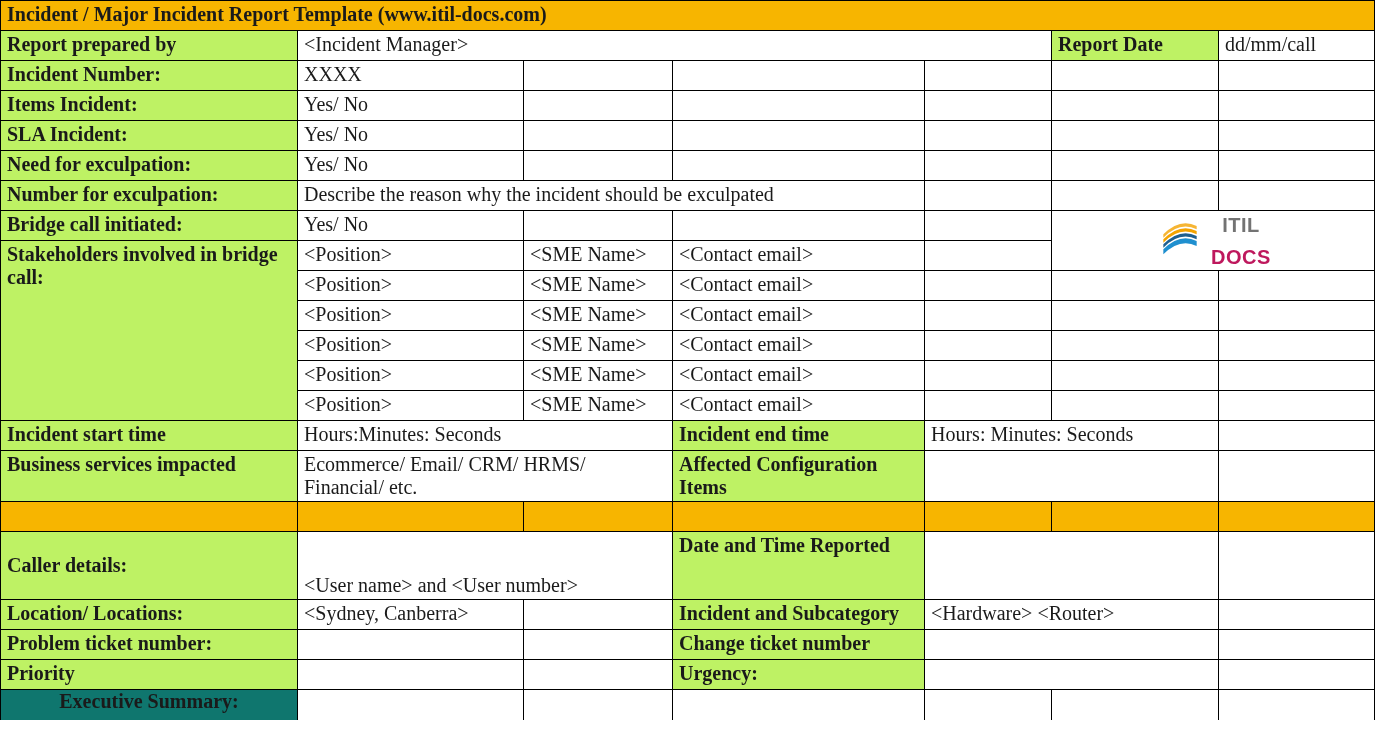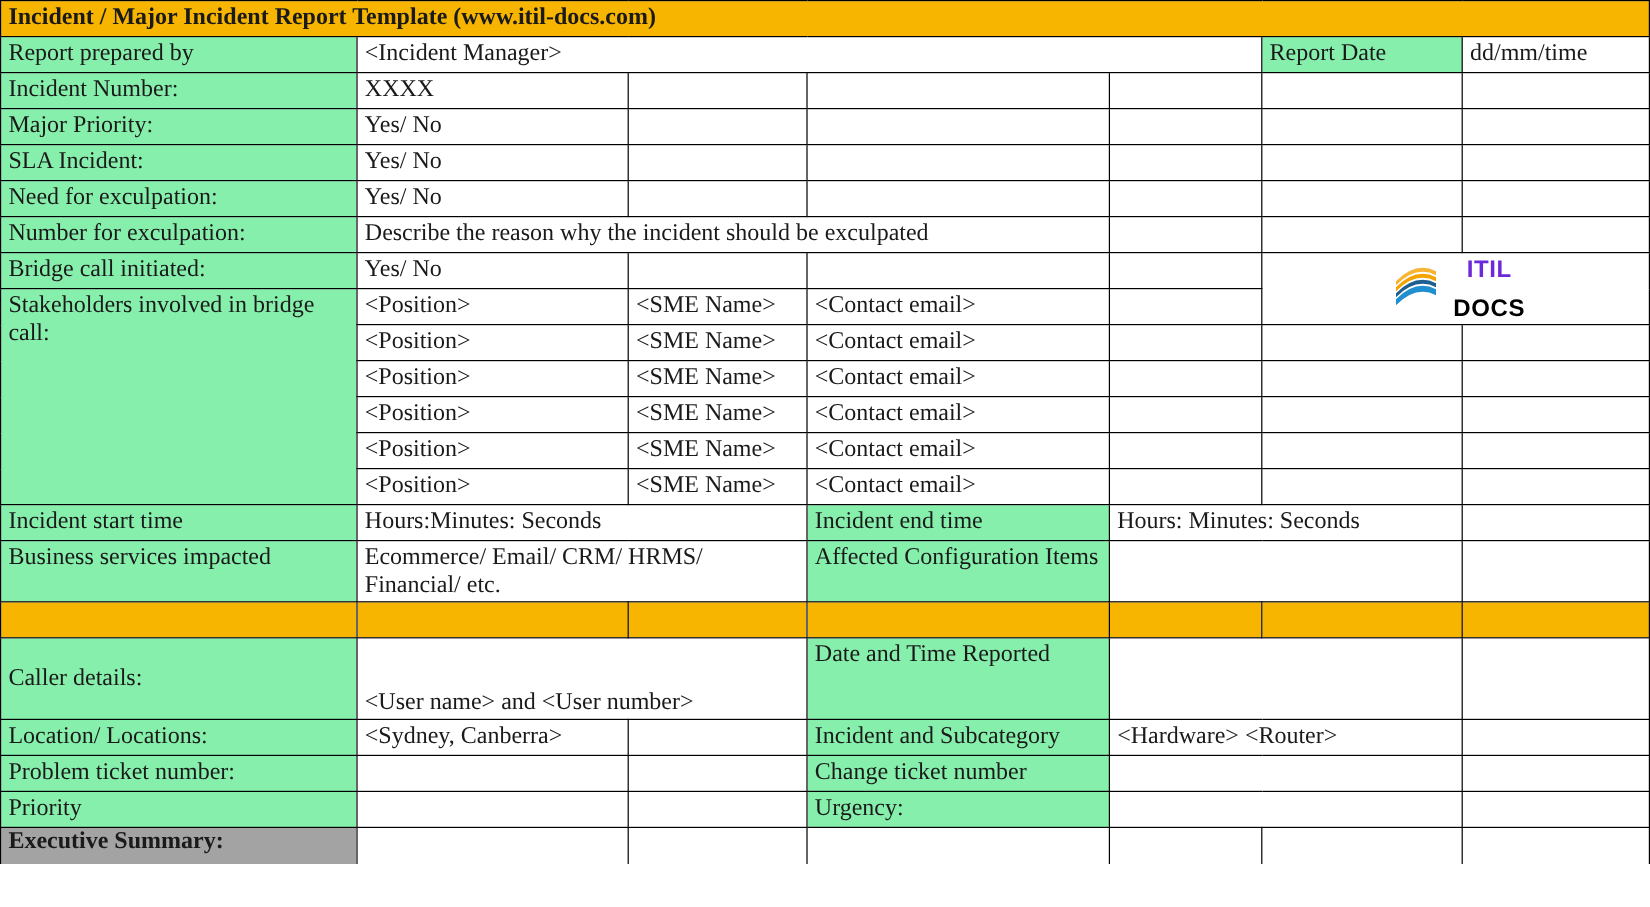--- a/index.html
+++ b/index.html
@@ -26,26 +26,27 @@
   }
   td.title {
     background: #f7b500;
     color: #002060;
     font-weight: bold;
     font-size: 32px;
     padding: 6px 8px;
     height: 50px;
   }
   td.label {
-    background: #86efac;
-    font-weight: normal;
+    background: #bef264;
+    font-weight: bold;
   }
   td.label-white {
-    background: #a3a3a3;
-    font-weight: bold;
+    background: #0f766e;
+    font-weight: bold;
+    text-align: center;
   }
   td.gold {
     background: #f7b500;
   }
   td.logo-cell {
     background: #fff;
     text-align: center;
     vertical-align: middle;
     padding: 4px;
   }
@@ -59,22 +60,22 @@
     width: 50px;
     height: 50px;
     margin-right: 6px;
   }
   .logo-text {
     font-family: Arial, sans-serif;
     font-weight: bold;
     font-size: 20px;
     line-height: 1;
   }
-  .logo-itil { color: #6d28d9; display:block; letter-spacing: 0.5px;}
-  .logo-docs { color: #000000; display:block; letter-spacing: 0.5px; margin-top: 12px;}
+  .logo-itil { color: #737373; display:block; letter-spacing: 0.5px;}
+  .logo-docs { color: #be185d; display:block; letter-spacing: 0.5px; margin-top: 12px;}
   td.tall { height: 42px; }
 </style>
 </head>
 <body>
 
 <div class="sheet">
 <table class="main">
   <colgroup>
     <col style="width:297px">
     <col style="width:226px">
@@ -87,35 +88,35 @@
 
   <tbody>
         <tr>
     <td class="title" colspan="7">Incident / Major Incident Report Template   (www.itil-docs.com)</td>
   </tr>
 
   <tr>
     <td class="label">Report prepared by</td>
     <td colspan="4">&lt;Incident Manager&gt;</td>
     <td class="label">Report Date</td>
-    <td>dd/mm/time</td>
+    <td>dd/mm/call</td>
   </tr>
 
   <tr>
     <td class="label">Incident Number:</td>
     <td>XXXX</td>
     <td></td>
     <td></td>
     <td></td>
     <td></td>
     <td></td>
   </tr>
 
   <tr>
-    <td class="label">Major Priority:</td>
+    <td class="label">Items Incident:</td>
     <td>Yes/ No</td>
     <td></td>
     <td></td>
     <td></td>
     <td></td>
     <td></td>
   </tr>
 
   <tr>
     <td class="label">SLA Incident:</td>

